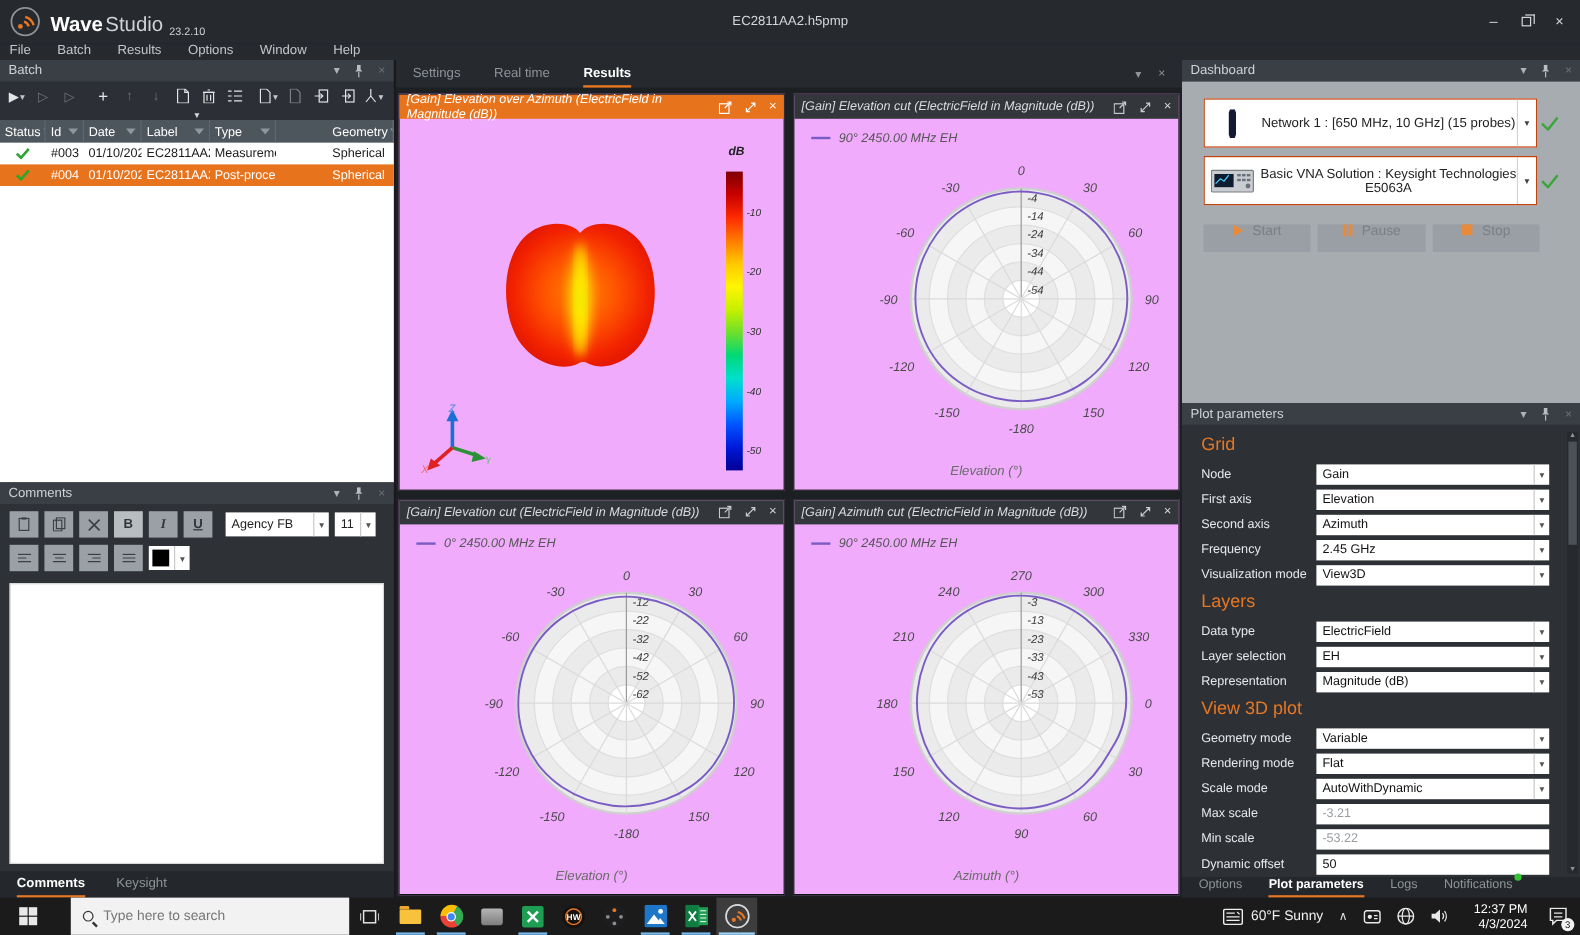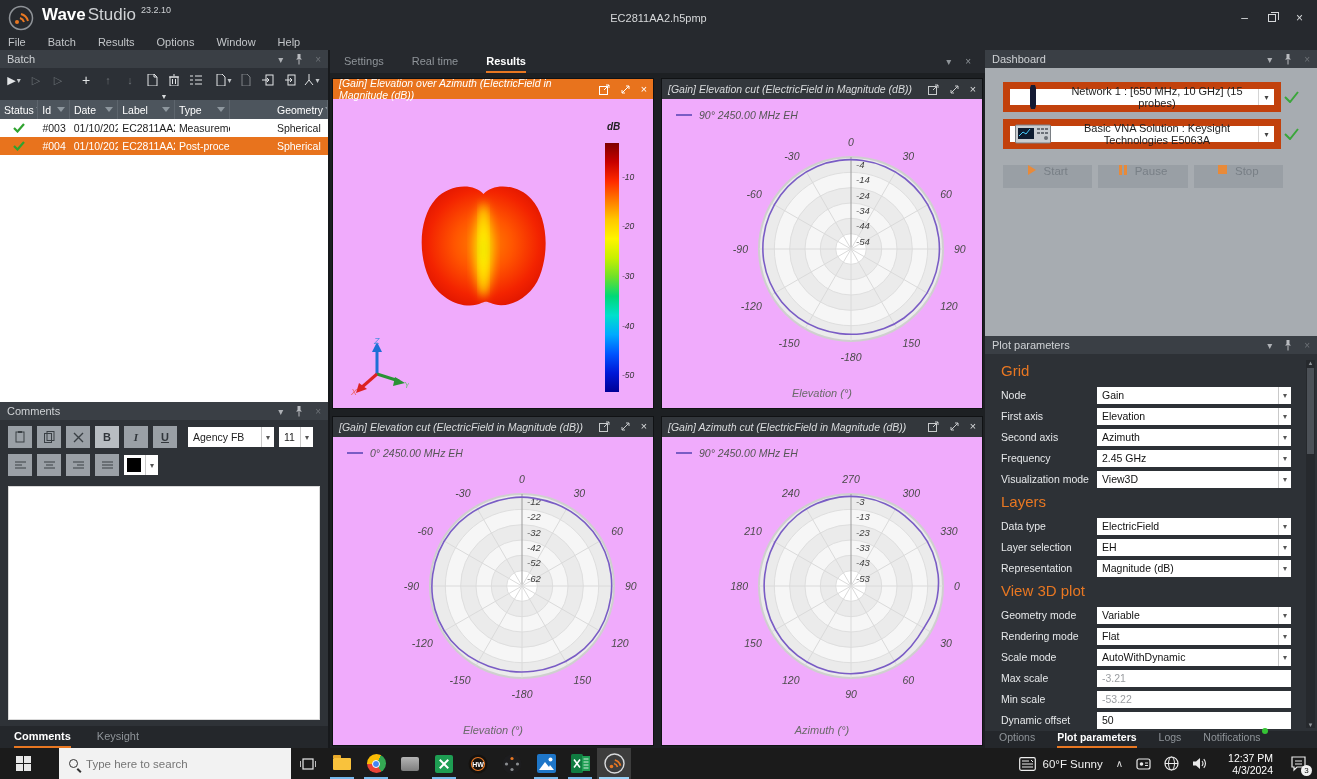--- a/index.html
+++ b/index.html
@@ -1,21 +1,21 @@
 <!DOCTYPE html>
 <html><head>
 <meta charset="utf-8">
 <style>
   *{margin:0;padding:0;box-sizing:border-box;font-family:"Liberation Sans",sans-serif;}
   html,body{width:1317px;height:779px;overflow:hidden;background:#1d2023;}
   .app{position:absolute;inset:0;}
 
   
   .titlebar{position:absolute;left:0;top:0;width:1317px;height:36px;background:#26292e;display:flex;align-items:center;}
-  .logo-wrap{display:flex;align-items:flex-start;gap:2px;padding-left:8px;}
+  .logo-wrap{display:flex;align-items:flex-end;gap:2px;padding-left:8px;}
   .logo-icon{align-self:center;margin-right:6px;}
   .app-bold{color:#fff;font-size:17px;font-weight:bold;}
   .app-light{color:#cfd2d5;font-size:17px;font-weight:300;}
   .app-ver{color:#cfd2d5;font-size:9px;margin-left:3px;}
   .doc-title{position:absolute;left:0;right:0;text-align:center;color:#d6d8da;font-size:11px;pointer-events:none;}
   .win-controls{margin-left:auto;display:flex;align-items:center;gap:20px;padding-right:14px;color:#d6d8da;font-size:12px;}
   .win-btn{cursor:default;line-height:1;}
   .ic-restore{display:inline-block;width:8px;height:8px;border:1px solid #d6d8da;position:relative;}
   .ic-restore::after{content:"";position:absolute;left:2px;top:-3px;width:7px;height:7px;border:1px solid #d6d8da;border-left:none;border-bottom:none;}
   .menubar{position:absolute;left:0;top:36px;width:1317px;height:14px;background:#26292e;display:flex;gap:22px;padding-left:8px;font-size:11px;color:#c3c6c9;align-items:flex-start;}
@@ -95,21 +95,21 @@
   .cbar-body{position:absolute;top:22px;bottom:4px;left:6px;width:14px;}
   .cbar-ticks{position:absolute;top:22px;bottom:4px;left:23px;width:20px;font-size:8.5px;color:#333;}
   .cb-tick{position:absolute;transform:translateY(-50%);}
 
   
   .col-right{position:absolute;left:985px;top:50px;width:332px;height:698px;display:flex;flex-direction:column;background:#2d3136;}
   .panel-dash{height:298px;display:flex;flex-direction:column;}
   .dash-body{flex:1;background:#a7acb1;padding:14px 16px 0 18px;}
   .dash-heading{font-size:17px;color:#30353b;margin-bottom:14px;}
   .dev-row{display:flex;align-items:center;margin-bottom:7px;}
-  .dev-select{flex:1;height:30px;background:#fff;border:7px solid #c2410c;display:flex;align-items:center;position:relative;}
+  .dev-select{flex:1;height:41px;background:#fff;border:1px solid #c2410c;display:flex;align-items:center;position:relative;}
   .dev-img{width:46px;display:flex;justify-content:center;}
   .dev-label{flex:1;text-align:center;font-size:11px;color:#222;}
   .dev-caret{width:16px;height:100%;display:flex;align-items:center;justify-content:center;border-left:1px solid #d4d4d4;font-size:8px;color:#444;}
   .dev-check{width:20px;display:flex;justify-content:center;}
   .dash-btns{display:flex;gap:6px;margin-top:16px;padding-right:18px;}
   .dash-btn{flex:1;height:23px;background:#999fa5;display:flex;align-items:flex-start;justify-content:center;gap:8px;font-size:11.5px;color:#787f86;}
   .tri-play{width:0;height:0;border-top:5px solid transparent;border-bottom:5px solid transparent;border-left:8px solid #e88a3a;}
   .pause-ic{display:flex;gap:2px;}
   .pause-ic i{width:3px;height:10px;background:#e88a3a;}
   .stop-ic{width:9px;height:9px;background:#e88a3a;}

